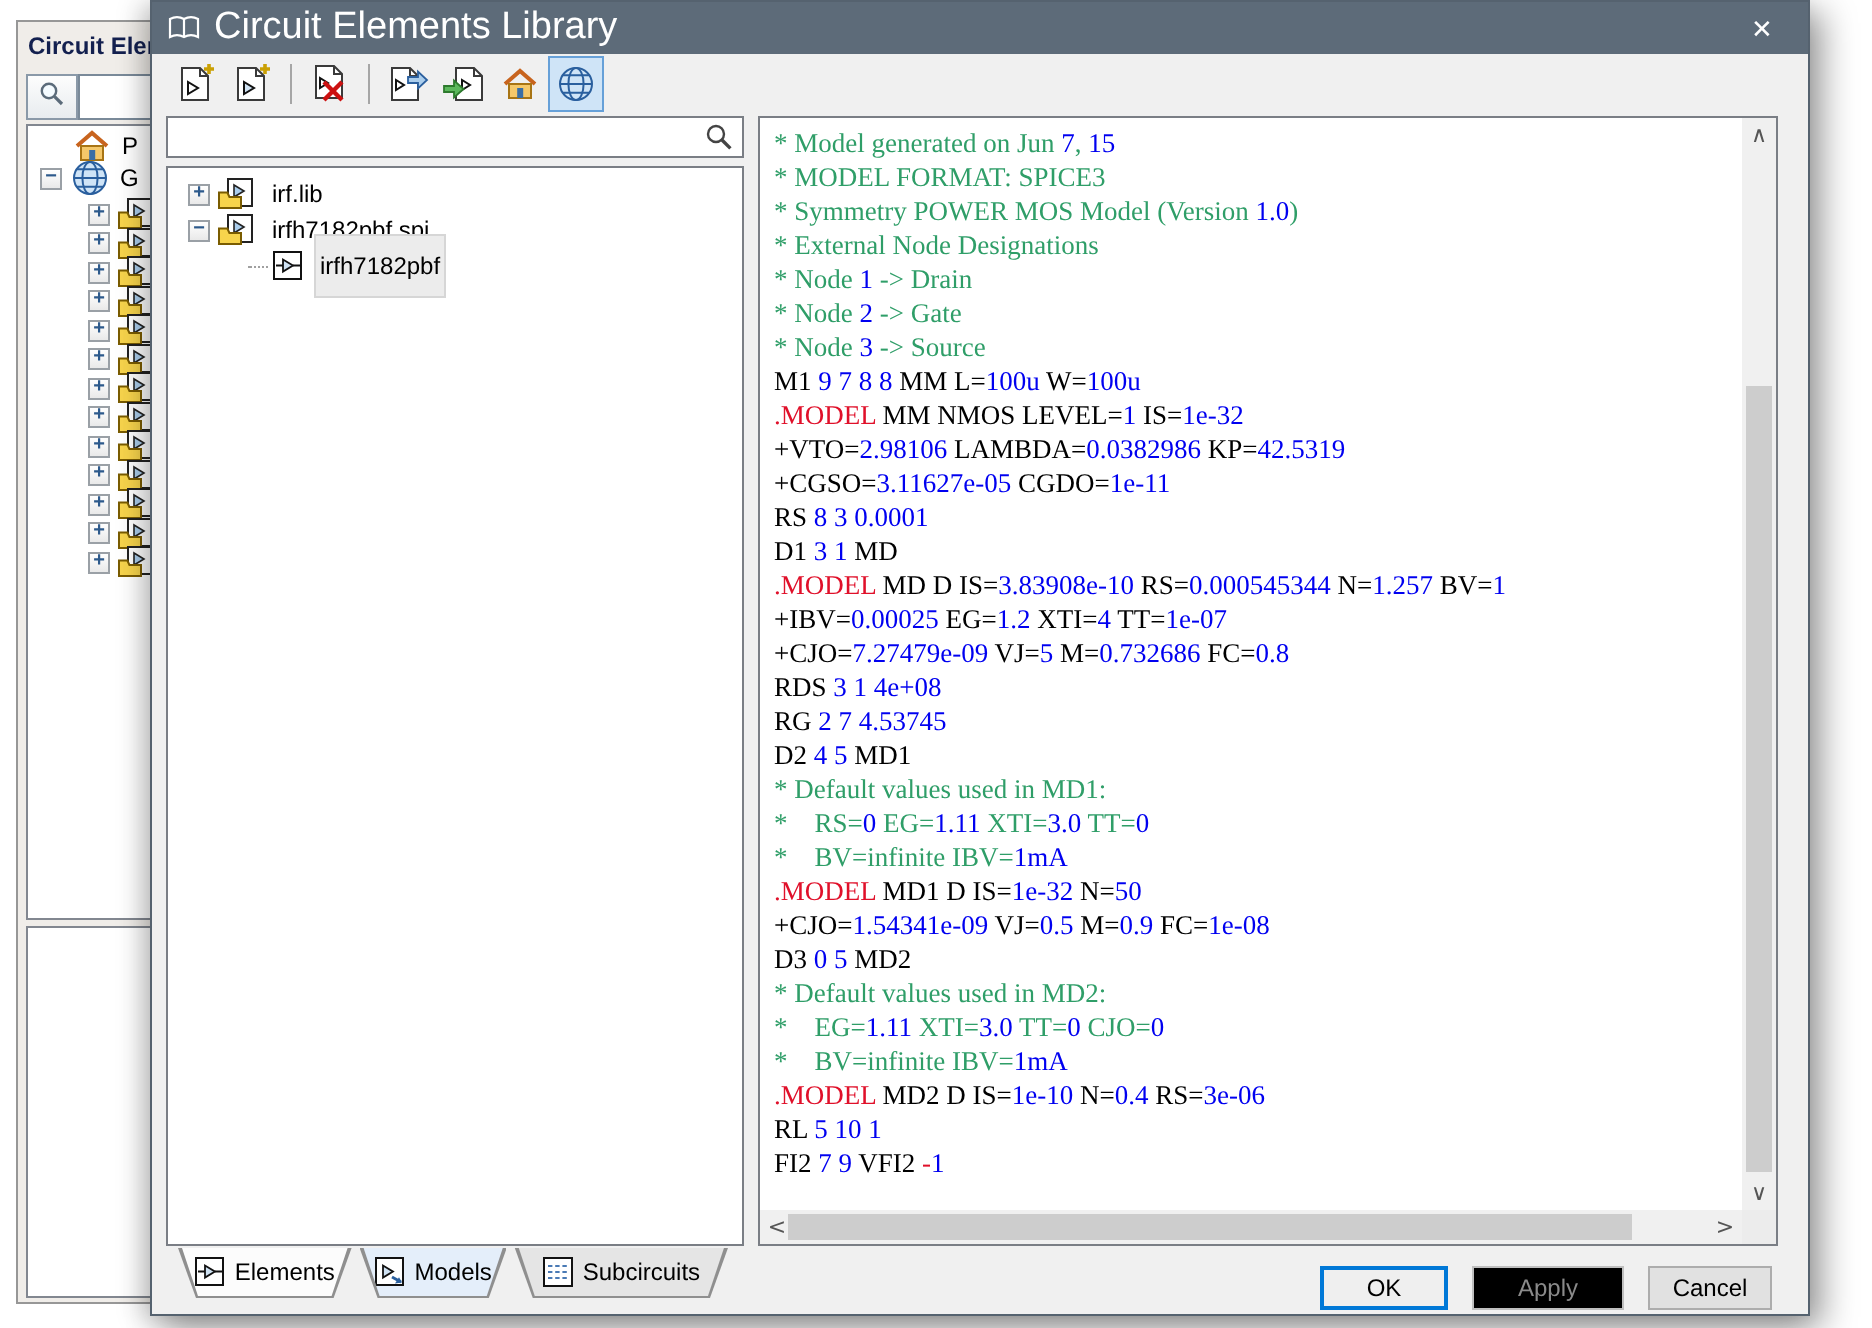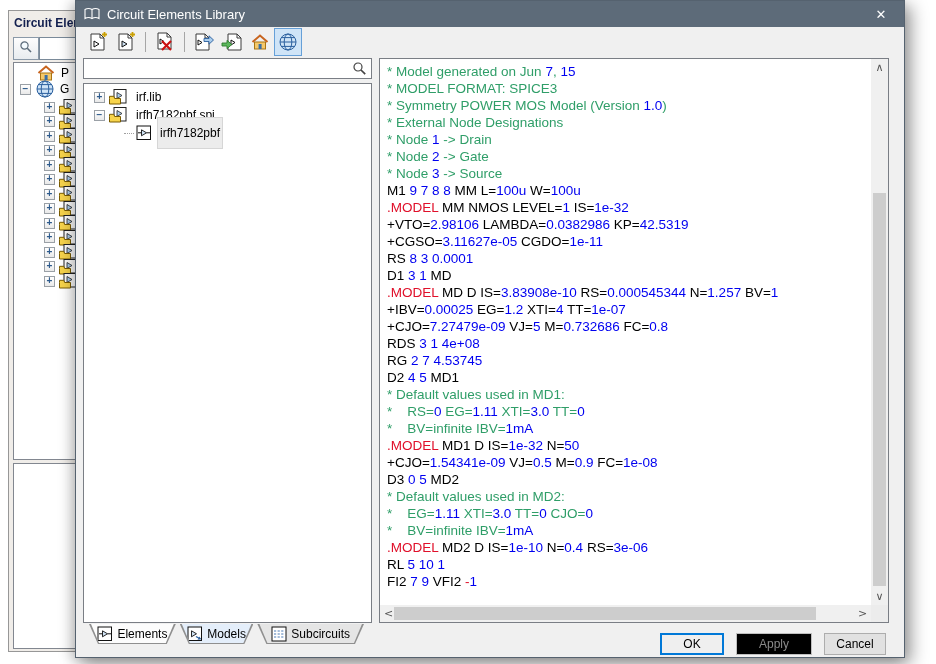--- a/index.html
+++ b/index.html
@@ -20,21 +20,21 @@
             background:linear-gradient(#ffffff,#e9e9e9);color:#2d5a8c;font-size:10px;line-height:8px;
             text-align:center;font-weight:bold;}
   .tree-icon{display:inline-block;flex:none;line-height:0;}
   .tree-icon svg{display:block;}
   
   .dialog{position:absolute;left:75px;top:0;width:828px;height:656px;background:#f0f0f0;
           border:1px solid #55626f;box-shadow:6px 6px 16px rgba(0,0,0,.40),-5px 2px 12px rgba(0,0,0,.18);}
   .titlebar{position:absolute;left:0;top:0;right:0;height:26px;background:#5d6b79;display:flex;
             align-items:center;color:#fff;}
   .titlebar-icon{margin:0 7px 0 8px;line-height:0;}
-  .title-text{font-size:13px;}
+  .title-text{font-size:19px;}
   .close-btn{position:absolute;right:4px;top:2px;width:38px;height:22px;display:flex;align-items:center;
              justify-content:center;color:#fff;font-size:13px;cursor:default;}
   
   .toolbar{position:absolute;left:0;top:26px;right:0;height:30px;display:flex;align-items:center;padding-left:8px;}
   .tb-btn{width:26px;height:26px;display:flex;align-items:center;justify-content:center;border:1px solid transparent;}
   .tb-btn.selected{background:#cfe4f7;border:1px solid #66a0d8;}
   .tb-sep{width:1px;height:20px;background:#a6a6a6;margin:0 5px;}
   
   .lib-search{position:absolute;left:7px;top:57px;width:289px;height:21px;box-sizing:border-box;
               border:1px solid #7a7e85;background:#fff;}
@@ -45,33 +45,33 @@
             border:1px solid #7a7e85;background:#fff;overflow:hidden;padding-top:4px;}
   .tree-row{height:18px;display:flex;align-items:center;white-space:nowrap;}
   .tree-row .expander{margin-left:10px;margin-right:4px;}
   .tree-row.child{padding-left:40px;}
   .tree-row .tree-icon{margin-right:5px;}
   .tree-row .lbl{padding:1px 3px;font-size:12px;}
   .tree-row.selected .lbl{background:#ececec;border:1px solid #d6d6d6;padding:8px 2px;}
   .dots{flex:none;width:10px;border-bottom:1px dotted #a0a0a0;height:1px;margin-right:2px;}
   
   .tabs{position:absolute;left:13px;top:623px;display:flex;gap:4px;}
-  .tab{position:relative;height:20px;clip-path:polygon(0 0,100% 0,calc(100% - 9px) 100%,9px 100%);
+  .tab{position:relative;height:25px;clip-path:polygon(0 0,100% 0,calc(100% - 9px) 100%,9px 100%);
        background:#8f8f8f;}
   .tab-inner{position:absolute;left:1px;right:1px;top:0;bottom:1px;
              clip-path:polygon(1px 0,calc(100% - 1px) 0,calc(100% - 9px) 100%,9px 100%);
              background:#e5e5e5;display:flex;align-items:center;justify-content:center;gap:4px;font-size:12px;}
   .tab.active .tab-inner{background:#fcfcfc;}
   .tab.highlight .tab-inner{background:#e4eefa;}
   .tab .tab-icon{line-height:0;}
   
   .code-panel{position:absolute;left:303px;top:57px;width:510px;height:565px;box-sizing:border-box;
               border:1px solid #7a7e85;background:#fff;overflow:hidden;}
   .code-view{position:absolute;left:0;top:0;right:17px;bottom:17px;overflow:hidden;
-             padding:4px 0 0 7px;font-family:Liberation Sans, sans-serif;
+             padding:4px 0 0 7px;font-family:Liberation Serif, serif;
              font-size:13.5px;line-height:17px;}
   .code-line{white-space:pre;}
   .tok-c{color:#2f9e68;} .tok-n{color:#0000f0;} .tok-k{color:#e0102a;} .tok-p{color:#000;}
   
   .vscroll{position:absolute;top:0;right:0;bottom:17px;width:17px;background:#f0f0f0;}
   .hscroll{position:absolute;left:0;right:17px;bottom:0;height:17px;background:#f0f0f0;}
   .sb-corner{position:absolute;right:0;bottom:0;width:17px;height:17px;background:#ececec;}
   .sb-arrow{position:absolute;width:17px;height:17px;display:flex;align-items:center;justify-content:center;
             color:#555;font-size:11px;font-family:"DejaVu Sans",sans-serif;}
   .vthumb{position:absolute;left:2px;width:13px;background:#cdcdcd;}

